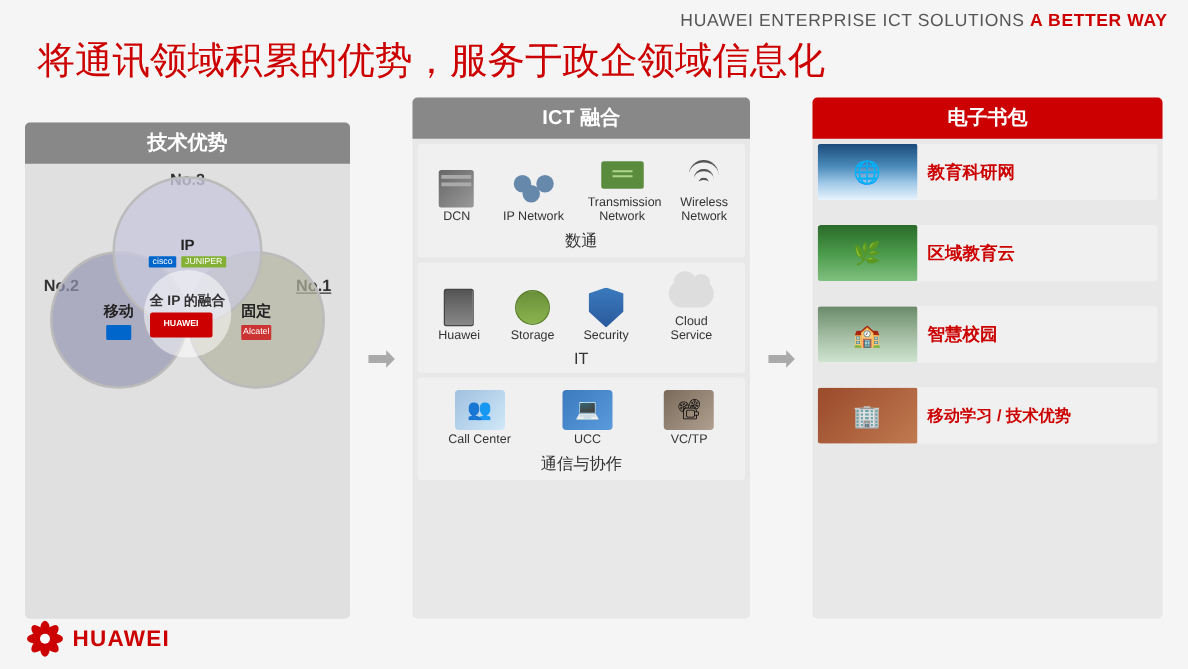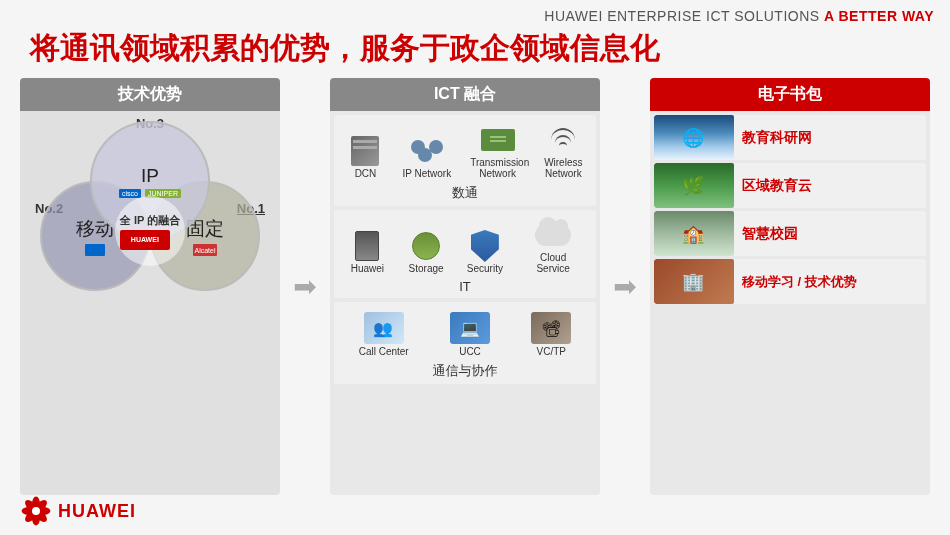--- a/index.html
+++ b/index.html
@@ -25,21 +25,21 @@
       color: #c00;
       font-weight: bold;
     }
 
     
     .main-title {
       position: absolute;
       top: 28px;
       left: 30px;
       font-size: 30px;
-      font-weight: bold;
+      font-weight: normal;
       color: #c00;
       white-space: nowrap;
     }
 
     
     .content-area {
       position: absolute;
       top: 78px;
       left: 20px;
       right: 20px;
@@ -49,20 +49,21 @@
     }
 
     
     .col1 {
       flex: 0 0 260px;
       background: #e0e0e0;
       border-radius: 4px;
       display: flex;
       flex-direction: column;
       align-items: center;
+      margin-top: 20px;
     }
     .col-header {
       width: 100%;
       background: #888;
       color: #fff;
       text-align: center;
       font-size: 16px;
       font-weight: bold;
       padding: 6px 0;
       border-radius: 4px 4px 0 0;
@@ -124,22 +125,22 @@
       color: #333;
       background: rgba(255,255,255,0.5);
       border-radius: 50%;
       width: 70px;
       height: 70px;
       display: flex;
       align-items: center;
       justify-content: center;
     }
     .circle-label {
-      font-size: 19px;
-      font-weight: normal;
+      font-size: 12px;
+      font-weight: bold;
       color: #222;
     }
     .no-label {
       position: absolute;
       font-size: 13px;
       font-weight: bold;
       color: #333;
     }
     .no1 { right: -5px; top: 80px; text-decoration: underline; }
     .no2 { left: -5px; top: 80px; }
@@ -364,21 +365,21 @@
       display: flex;
       flex-direction: column;
     }
     .col3 .col-header {
       background: #c00;
     }
     .edu-body {
       flex: 1;
       display: flex;
       flex-direction: column;
-      gap: 3px;
+      gap: 20px;
       padding: 4px;
     }
     .edu-item {
       display: flex;
       align-items: center;
       gap: 8px;
       background: #f0f0f0;
       border-radius: 3px;
       overflow: hidden;
     }

